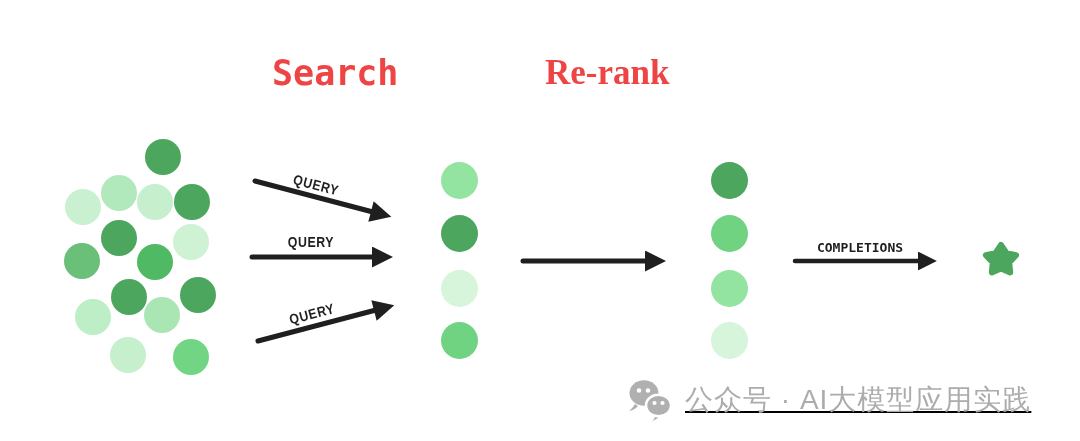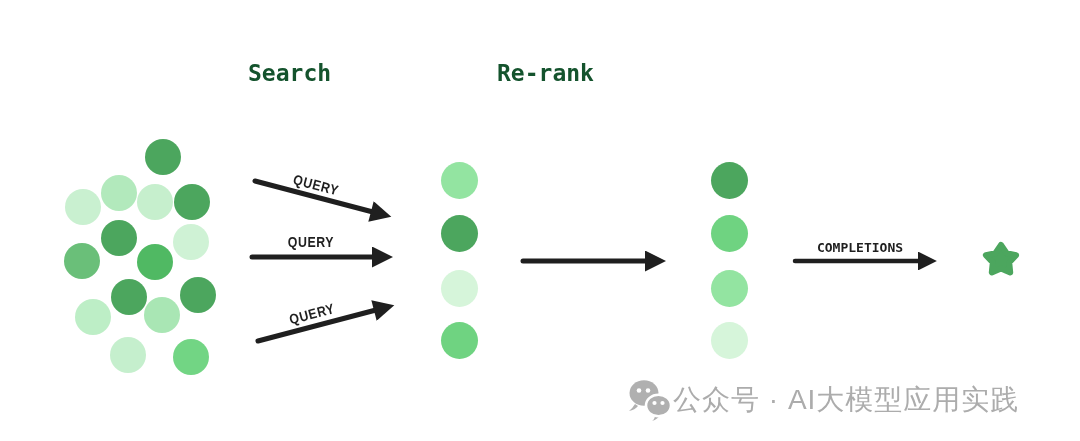--- a/index.html
+++ b/index.html
@@ -1,39 +1,39 @@
 <!DOCTYPE html>
 <html><head>
 <meta charset="utf-8">
 <style>
   html,body{margin:0;padding:0;background:#fff;}
   .canvas{position:relative;width:1080px;height:441px;background:#ffffff;overflow:hidden;
           font-family:"Liberation Sans",sans-serif;}
   .stage-title{position:absolute;top:52px;height:42px;line-height:42px;
           font-family:"DejaVu Sans Mono","Liberation Mono",monospace;
-          font-weight:700;font-size:23px;color:#14532d;white-space:nowrap;}
+          font-weight:700;font-size:35px;color:#ef4444;white-space:nowrap;margin-left:24px;}
   .dot{position:absolute;border-radius:50%;}
   .arrow-layer{position:absolute;left:0;top:0;width:1080px;height:441px;pointer-events:none;}
   .arrow-label{position:absolute;transform:translate(-50%,-50%);
           font-weight:700;font-size:13px;letter-spacing:.6px;color:#1f1f1f;white-space:nowrap;}
   .arrow-label.mono{font-family:"DejaVu Sans Mono","Liberation Mono",monospace;letter-spacing:0;text-align:center;}
   .rot-down{transform:translate(-50%,-50%) rotate(14.7deg) scale(.95,1.08);}
   .rot-flat{transform:translate(-50%,-50%) scale(.95,1.08);}
   .rot-up{transform:translate(-50%,-50%) rotate(-14.7deg) scale(.95,1.08);}
   .star-wrap{position:absolute;left:979px;top:241px;width:44px;height:46px;}
-  .watermark{position:absolute;left:627px;top:377px;display:flex;align-items:center;}
+  .watermark{position:absolute;left:627px;top:377px;display:flex;align-items:center;gap:12px;text-decoration:underline;}
   .watermark-text{font-size:28px;color:#acacac;letter-spacing:1px;white-space:nowrap;}
 </style>
 </head>
 <body>
 
 <div class="canvas">
 
   <div class="stage-title" style="left:248px;">Search</div>
-  <div class="stage-title" style="left:497px;">Re-rank</div>
+  <div class="stage-title" style="left:521px;font-family:Liberation Serif, serif;">Re-rank</div>
 
   <div>
       <div class="dot" style="height: 36px; width: 36px; left: 145px; top: 139px; background: rgb(76, 166, 94);"></div>
       <div class="dot" style="height: 36px; width: 36px; left: 101px; top: 175px; background: rgb(178, 233, 188);"></div>
       <div class="dot" style="height: 36px; width: 36px; left: 65px; top: 189px; background: rgb(201, 240, 208);"></div>
       <div class="dot" style="height: 36px; width: 36px; left: 137px; top: 184px; background: rgb(198, 239, 205);"></div>
       <div class="dot" style="height: 36px; width: 36px; left: 174px; top: 184px; background: rgb(76, 166, 94);"></div>
       <div class="dot" style="height: 36px; width: 36px; left: 101px; top: 220px; background: rgb(76, 166, 94);"></div>
       <div class="dot" style="height: 36px; width: 36px; left: 64px; top: 243px; background: rgb(106, 191, 121);"></div>
       <div class="dot" style="height: 36px; width: 36px; left: 137px; top: 244px; background: rgb(80, 185, 99);"></div>

